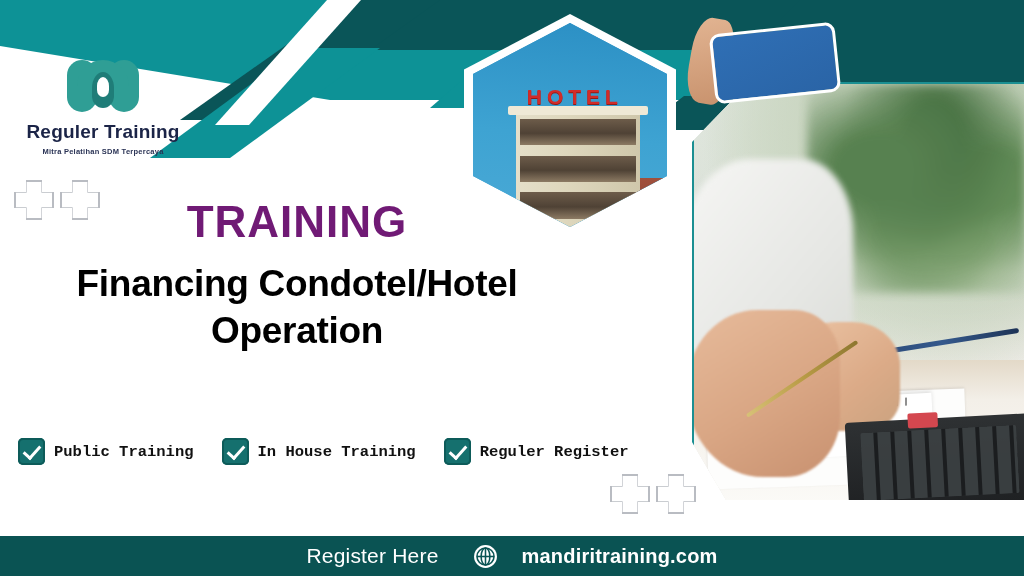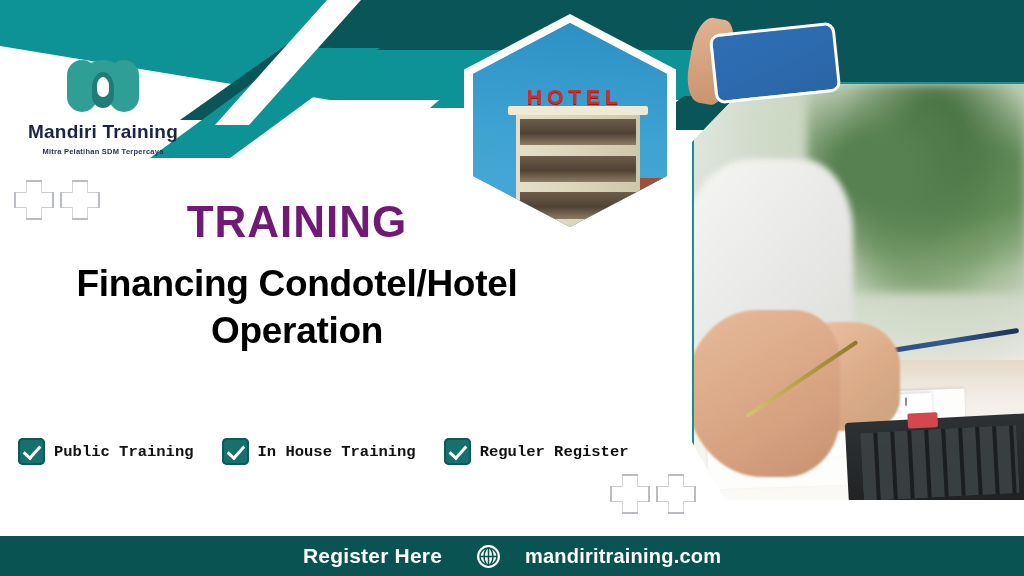--- a/index.html
+++ b/index.html
@@ -429,21 +429,21 @@
     left: 0; bottom: 0;
     width: 1024px; height: 40px;
     background: #0a5353;
     display: flex;
     align-items: center;
     justify-content: center;
     gap: 34px;
   }
   .footer-cta {
     font-size: 21px;
-    font-weight: bold;
+    font-weight: normal;
     color: #ffffff;
     letter-spacing: .2px;
   }
   .footer-site {
     display: flex;
     align-items: center;
     gap: 24px;
   }
   .globe-icon {
     width: 25px; height: 25px;
@@ -507,21 +507,21 @@
     </div>
   </div>
 
   <div class="logo">
     <div class="logo-mark">
       <div class="logo-arc l"></div>
       <div class="logo-arc r"></div>
       <div class="logo-bridge"></div>
       <div class="logo-drop"></div>
     </div>
-    <div class="logo-name">Mandiri Training</div>
+    <div class="logo-name">Reguler Training</div>
     <div class="logo-tagline">Mitra Pelatihan SDM Terpercaya</div>
   </div>
 
   <div class="x-cluster left">
     <div class="x-mark"></div>
     <div class="x-mark"></div>
   </div>
 
   <div class="headline-block">
     <div class="kicker">TRAINING</div>

